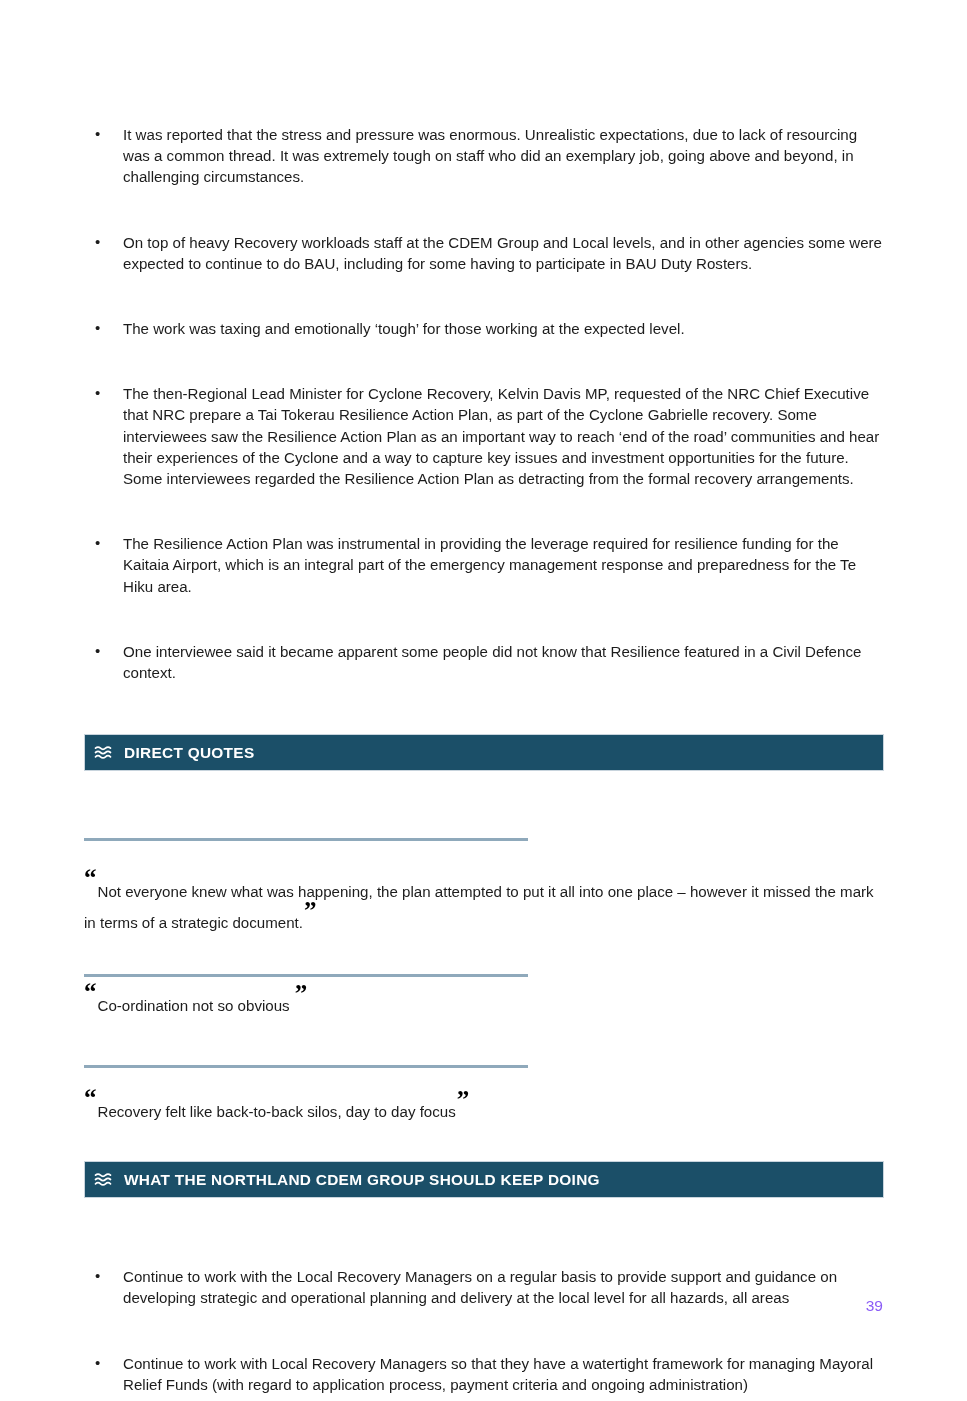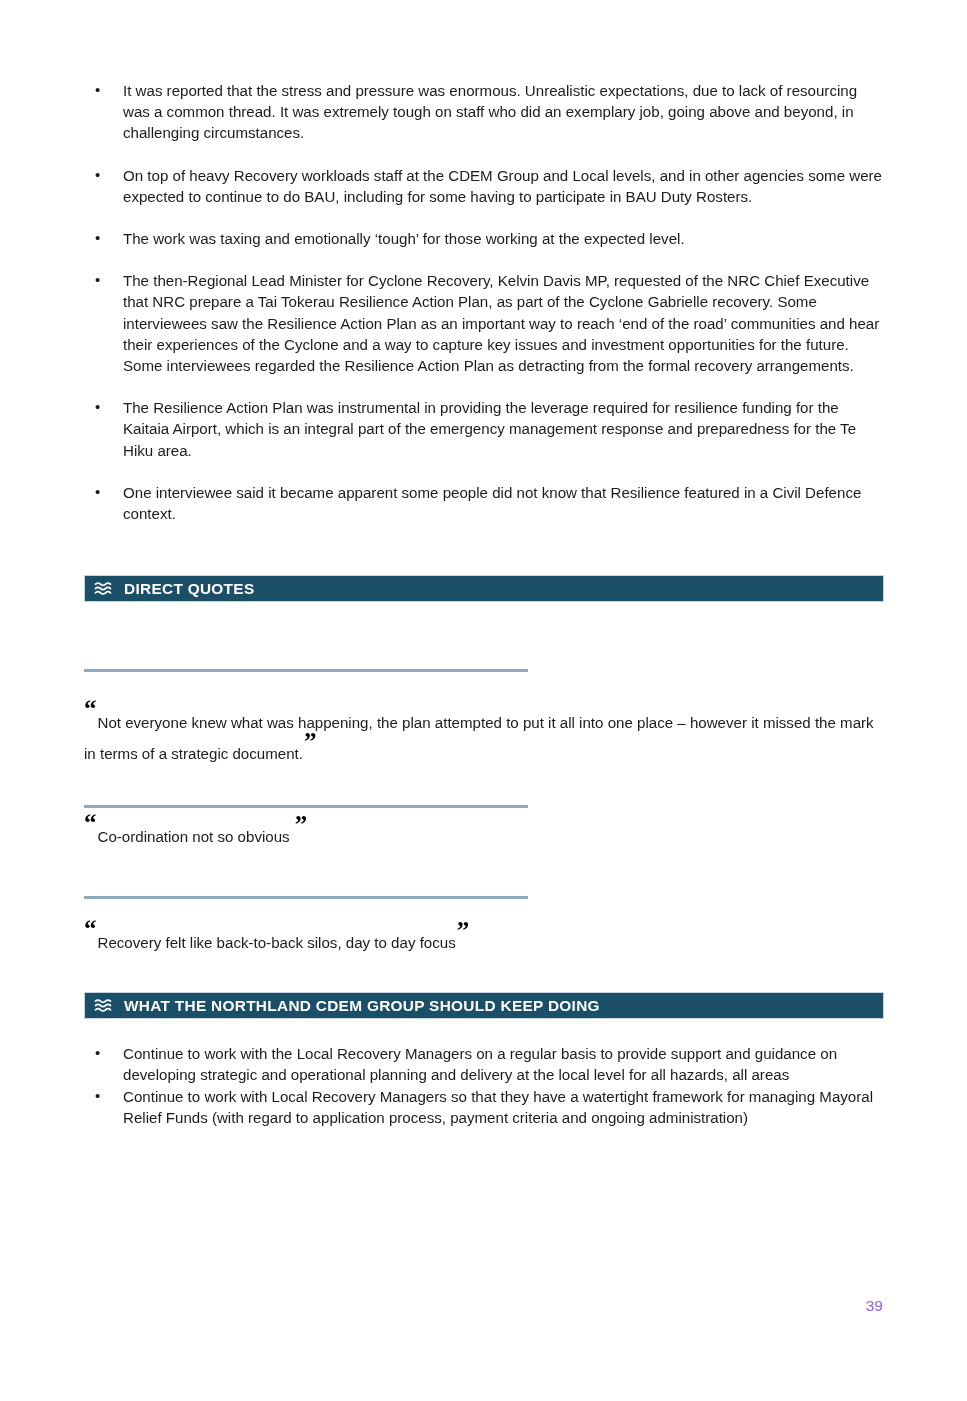--- a/index.html
+++ b/index.html
@@ -37,20 +37,21 @@
     margin: 0;
     padding: 0;
   }
   ul.bullets > li {
     position: relative;
     padding-left: 39px;
     font-size: 15.1px;
     line-height: 21.2px;
     color: #1c1c1c;
     text-align: left;
+    margin-top: 44px;
   }
   ul.bullets > li::before {
     content: "\2022";
     position: absolute;
     left: 11px;
     top: -1px;
     font-size: 15px;
     line-height: 21.2px;
     color: #1c1c1c;
   }
@@ -59,21 +60,21 @@
   }
   ul.bullets.tight > li {
     margin-bottom: 0px;
   }
 
   
   .banner {
     position: relative;
     box-sizing: border-box;
     width: 800px;
-    height: 27px;
+    height: 37px;
     background: #1b4f68;
     border: 1px solid #c8d4dd;
     display: flex;
     align-items: center;
     padding-left: 9px;
   }
   .banner .wave-icon {
     display: inline-block;
     width: 19px;
     height: 17px;

